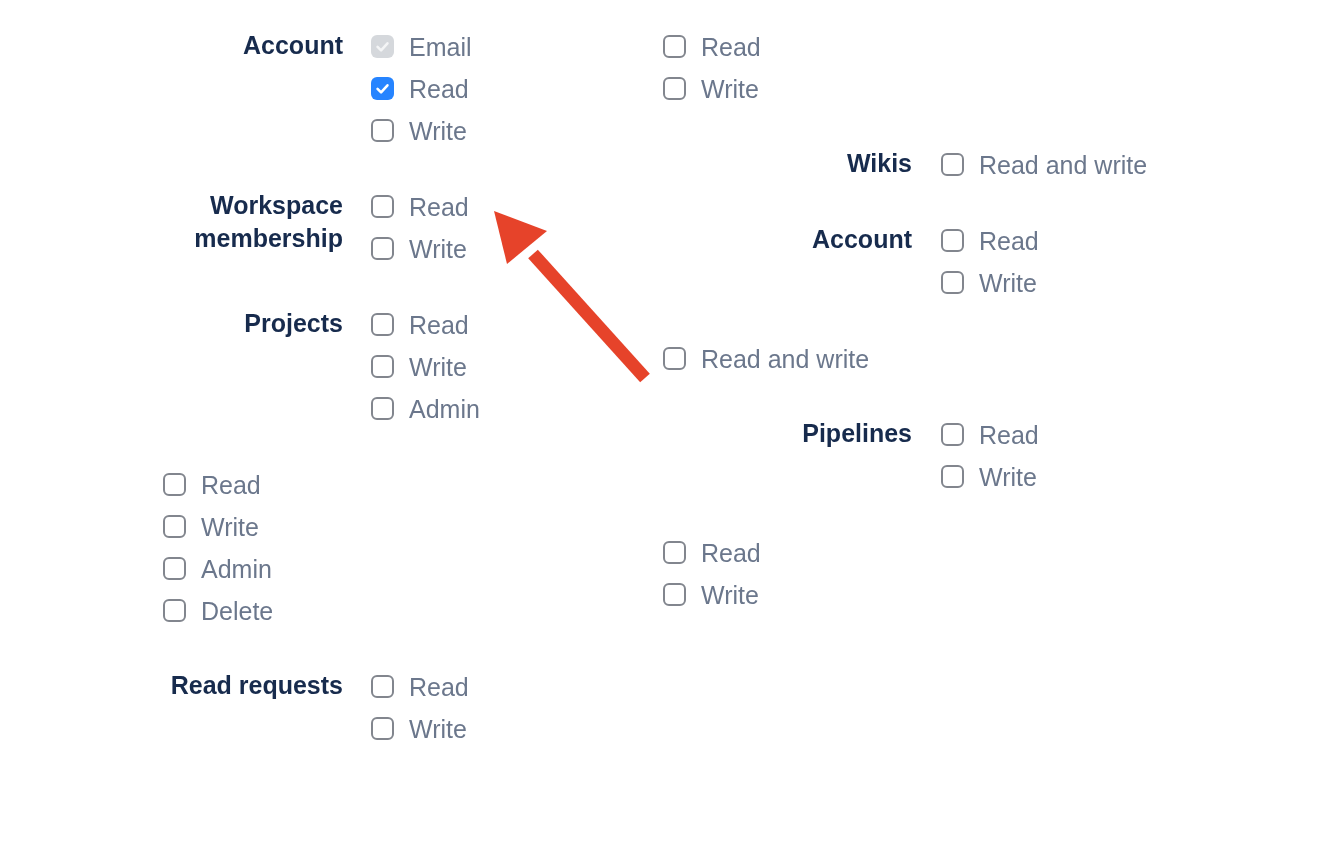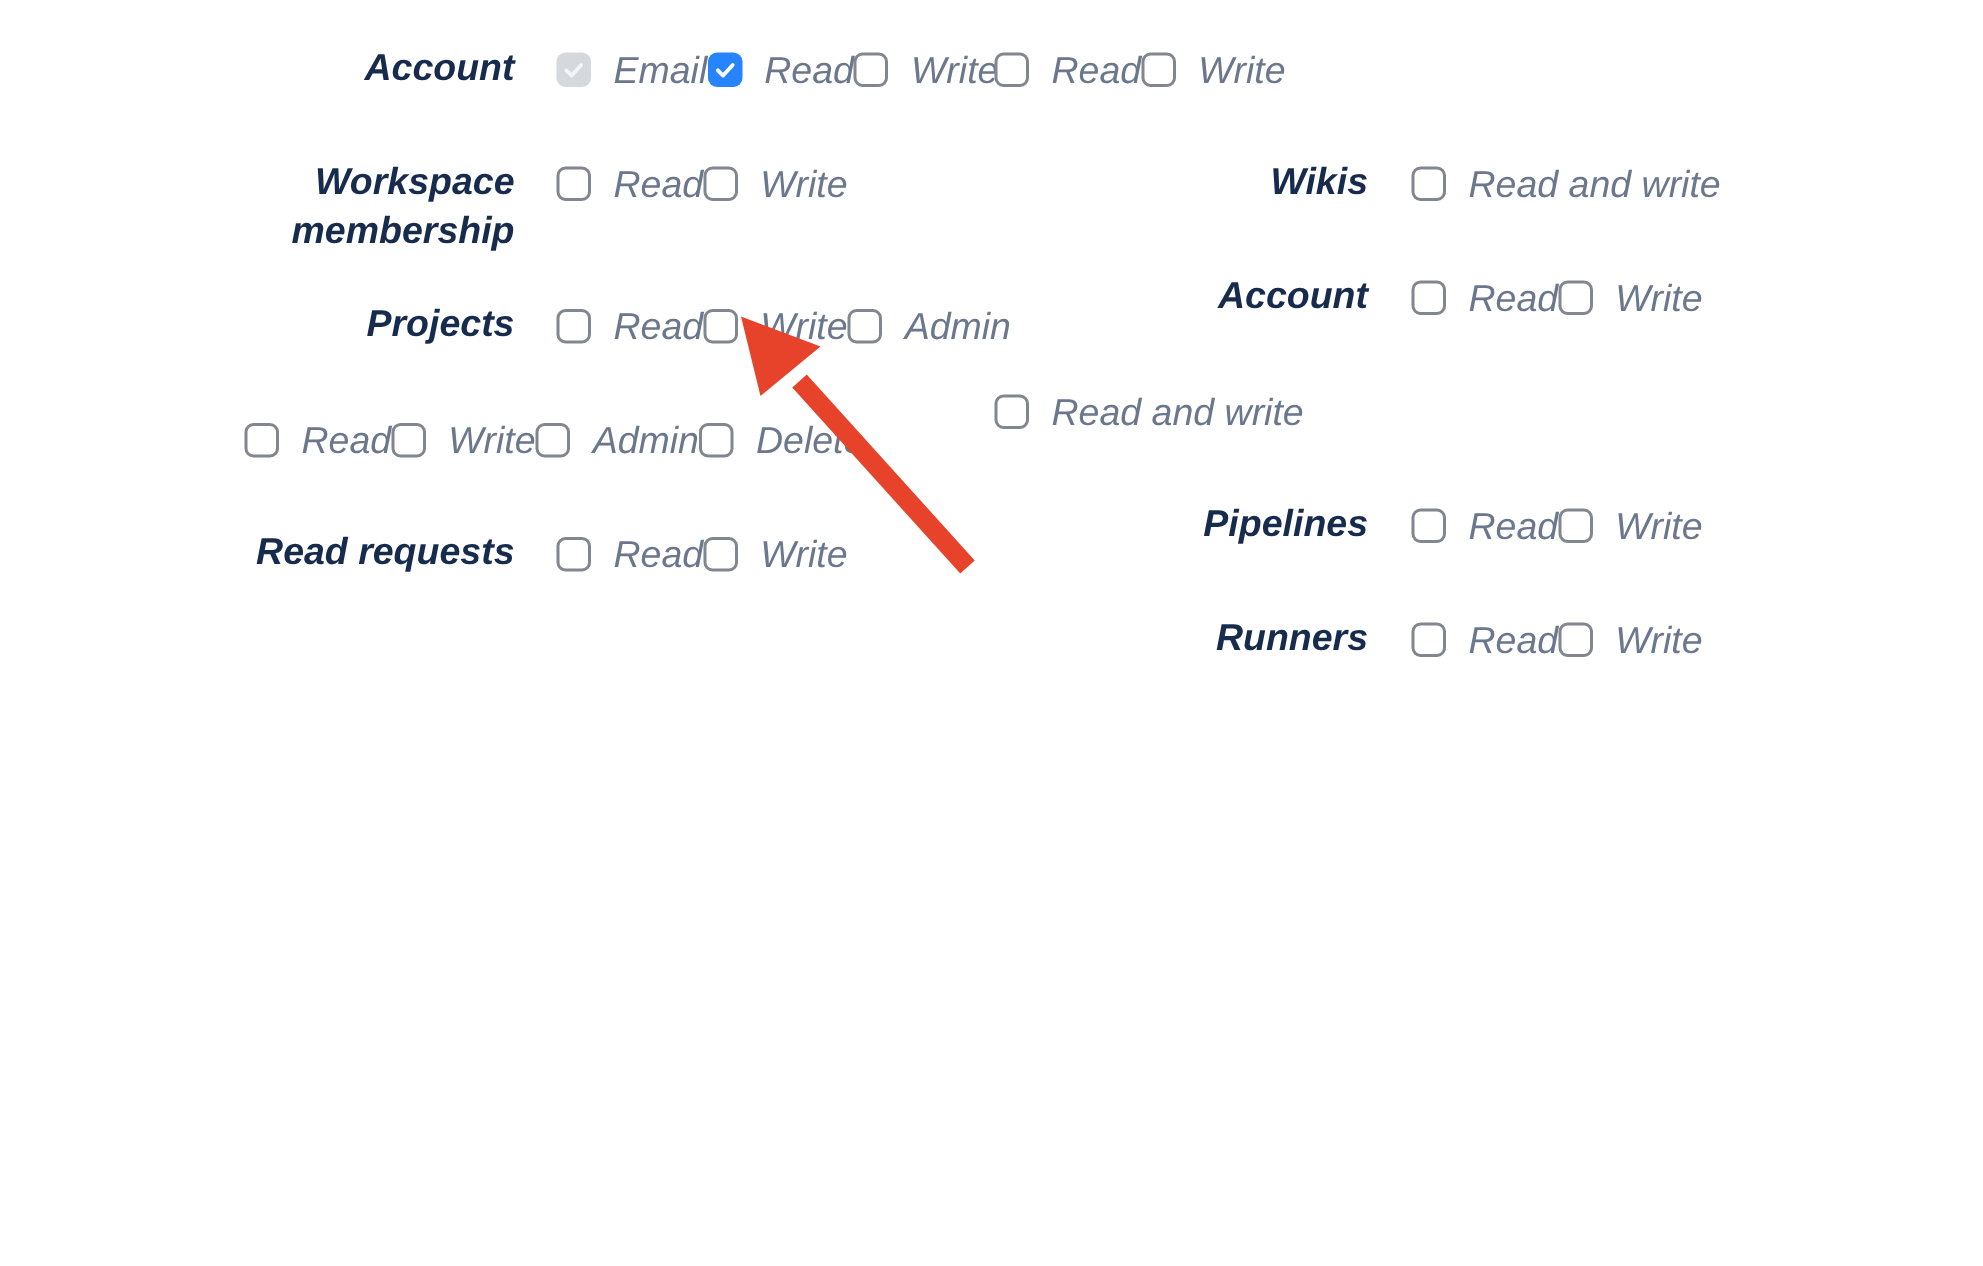--- a/index.html
+++ b/index.html
@@ -22,29 +22,29 @@
     margin:44px 0 0 52px;
     font-size:28px;line-height:34px;
     font-weight:700;color:var(--navy);
   }
   .columns{
     display:flex;align-items:flex-start;
     margin:34px 0 0 163px;
   }
   .col{display:flex;flex-direction:column;flex:none;}
   .col-left{width:500px;}
-  .group{display:flex;align-items:flex-start;margin-bottom:34px;font-style:italic;}
+  .group{display:flex;align-items:flex-start;margin-bottom:34px;}
   .group-label{
     flex:none;text-align:right;
     font-weight:700;font-size:25px;line-height:33px;
     color:var(--navy);margin-top:-5px;
   }
   .col-left .group-label{width:180px;margin-right:28px;}
   .col-right .group-label{width:249px;margin-right:29px;}
-  .items{display:flex;flex-direction:row;}
+  .items{display:flex;flex-direction:column;}
   .item-row{
     display:flex;align-items:center;
     height:24px;margin-bottom:18px;cursor:pointer;
   }
   .checkbox{
     width:23px;height:23px;flex:none;
     border:2px solid var(--cb-border);
     border-radius:6px;background:#fff;
     margin-right:15px;
     display:flex;align-items:center;justify-content:center;
@@ -209,21 +209,20 @@
               <span class="checkbox"></span>
               <span class="item-label">Read</span>
             </label>
             <label class="item-row">
               <span class="checkbox"></span>
               <span class="item-label">Write</span>
             </label>
           </div>
         </div>
         <div class="group">
-          <div class="group-label">Runners</div>
           <div class="items">
             <label class="item-row">
               <span class="checkbox"></span>
               <span class="item-label">Read</span>
             </label>
             <label class="item-row">
               <span class="checkbox"></span>
               <span class="item-label">Write</span>
             </label>
           </div>

